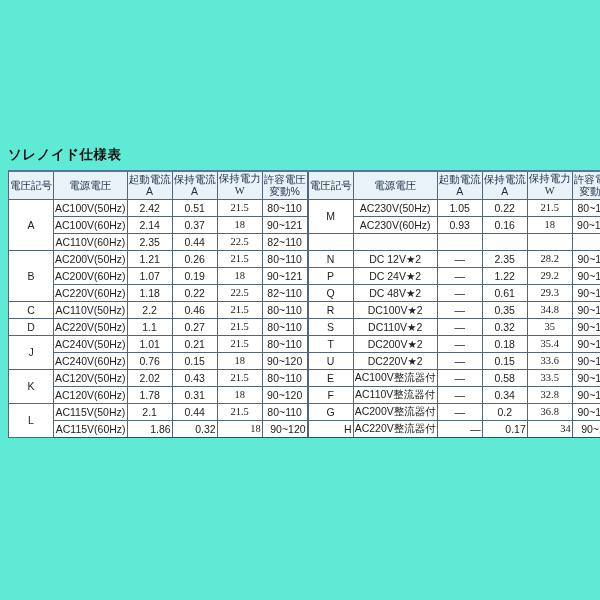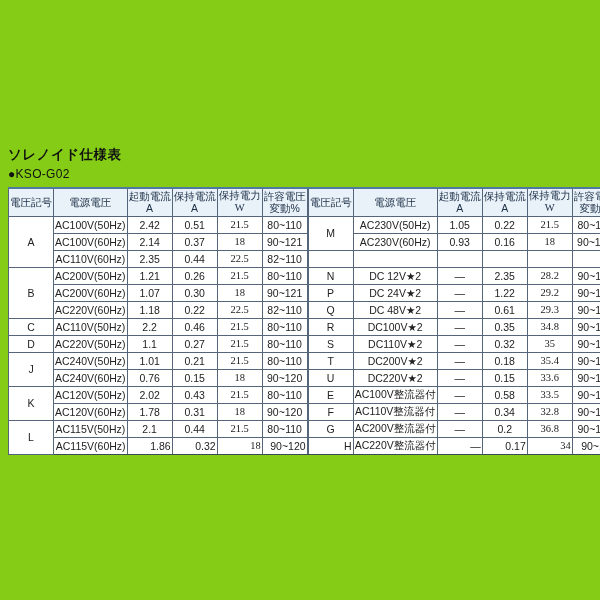--- a/index.html
+++ b/index.html
@@ -1,18 +1,18 @@
 <!DOCTYPE html>
 <html><head>
 <meta charset="utf-8">
 <style>
   * { box-sizing: border-box; }
   html, body { margin: 0; padding: 0; background: #ffffff; }
   body { width: 600px; height: 600px; font-family: "Liberation Sans", sans-serif; }
-  .page { position: relative; width: 600px; height: 600px; background: #84cc16; overflow: hidden; }
+  .page { position: relative; width: 600px; height: 600px; background: #5eead4; overflow: hidden; }
   .content { position: absolute; left: 8px; top: 146px; width: 586px; }
   .doc-title { font-size: 13.5px; font-weight: bold; color: #111111; letter-spacing: 0.5px; }
   .model-line { font-size: 12px; color: #111111; margin-top: 3px; letter-spacing: 0.3px; }
   .tables { display: flex; flex-direction: row; align-items: flex-start; margin-top: 6px; }
   table.spec { border-collapse: collapse; table-layout: fixed; }
   table.spec th, table.spec td {
     border: 1px solid #55667a;
     font-size: 10.5px;
     text-align: center;
     vertical-align: middle;
@@ -39,21 +39,20 @@
   .c4 { width: 44px; font-family: Liberation Serif, serif; }
   .c5 { width: 42px; }
   td.symbol-cell { font-size: 11px; color: #222222; }
 </style>
 </head>
 <body>
 
 <div class="page">
   <div class="content">
     <div class="doc-title">ソレノイド仕様表</div>
-    <div class="model-line">●KSO-G02</div>
     <div class="tables">
       <table class="spec">
           <thead>
             <tr>
               <th class="c0">電圧記号</th>
               <th class="c1">電源電圧</th>
               <th class="c2">起動電流<br>A</th>
               <th class="c3">保持電流<br>A</th>
               <th class="c4">保持電力<br>W</th>
               <th class="c5">許容電圧<br>変動%</th>
@@ -86,21 +85,21 @@
               <td class="c0 symbol-cell" rowspan="3">B</td>
               <td class="c1">AC200V(50Hz)</td>
               <td class="c2">1.21</td>
               <td class="c3">0.26</td>
               <td class="c4">21.5</td>
               <td class="c5">80~110</td>
             </tr>
             <tr>
               <td class="c1 inner-top">AC200V(60Hz)</td>
               <td class="c2 inner-top">1.07</td>
-              <td class="c3 inner-top">0.30</td>
+              <td class="c3 inner-top">0.19</td>
               <td class="c4 inner-top">18</td>
               <td class="c5 inner-top">90~121</td>
             </tr>
             <tr>
               <td class="c1 inner-top">AC220V(60Hz)</td>
               <td class="c2 inner-top">1.18</td>
               <td class="c3 inner-top">0.22</td>
               <td class="c4 inner-top">22.5</td>
               <td class="c5 inner-top">82~110</td>
             </tr>

